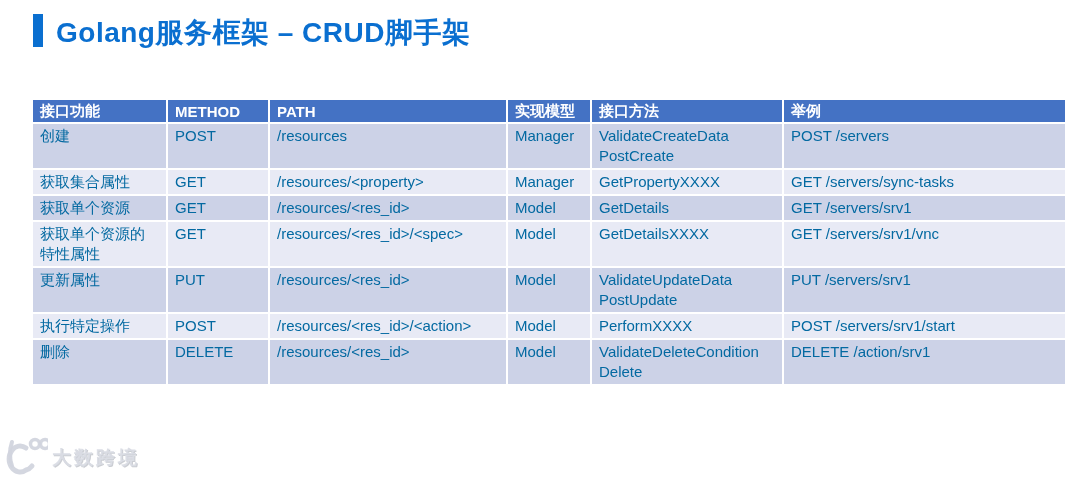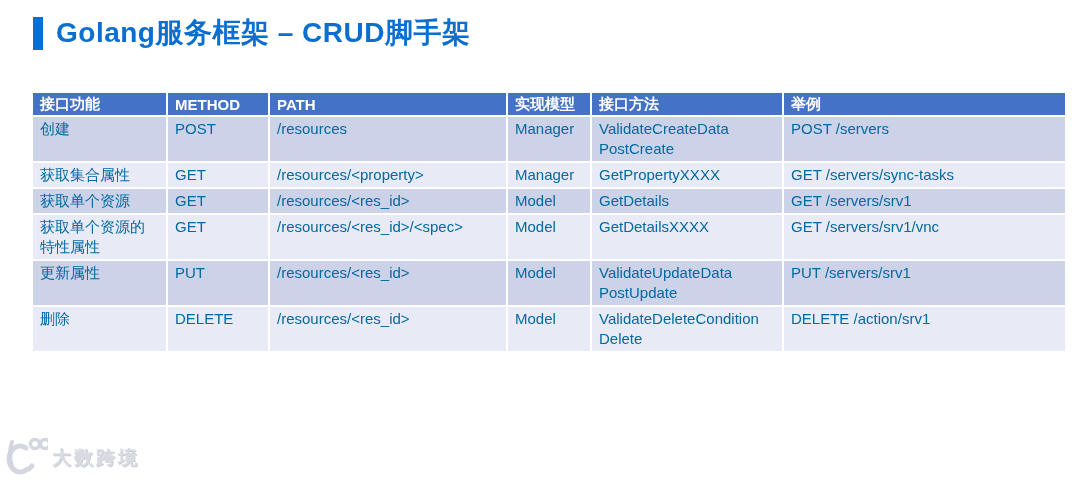--- a/index.html
+++ b/index.html
@@ -8,38 +8,37 @@
     background: #ffffff;
     font-family: "Liberation Sans", "DejaVu Sans", sans-serif;
     overflow: hidden;
     position: relative;
   }
   
   .title-wrap {
     position: absolute;
     left: 33px; top: 14px;
     display: flex;
-    align-items: center;
     gap: 13px;
   }
   .title-bar {
     width: 10px; height: 33px;
     background: #0a6fd0;
   }
   .title-text {
     font-size: 28px;
     font-weight: bold;
     color: #0a6fd0;
     letter-spacing: 0.5px;
     white-space: nowrap;
   }
   
   table.crud {
     position: absolute;
-    left: 31px; top: 91px;
+    left: 31px; top: 98px;
     width: 1036px;
     border-collapse: separate;
     border-spacing: 2px;
     table-layout: fixed;
   }
   table.crud th {
     background: #4472c4;
     color: #ffffff;
     font-size: 15px;
     font-weight: bold;
@@ -158,20 +157,28 @@
       <td class="mono-wrap">GET /servers/srv1/vnc</td>
     </tr>
     <tr>
       <td class="cn">更新属性</td>
       <td class="mono">PUT</td>
       <td class="mono">/resources/&lt;res_id&gt;</td>
       <td class="mono">Model</td>
       <td class="mono">ValidateUpdateData
 PostUpdate</td>
       <td class="mono-wrap">PUT /servers/srv1</td>
+    </tr>
+    <tr>
+      <td class="cn">执行特定操作</td>
+      <td class="mono">POST</td>
+      <td class="mono">/resources/&lt;res_id&gt;/&lt;action&gt;</td>
+      <td class="mono">Model</td>
+      <td class="mono">PerformXXXX</td>
+      <td class="mono-wrap">POST /servers/srv1/start</td>
     </tr>
     <tr>
       <td class="cn">删除</td>
       <td class="mono">DELETE</td>
       <td class="mono">/resources/&lt;res_id&gt;</td>
       <td class="mono">Model</td>
       <td class="mono">ValidateDeleteCondition
 Delete</td>
       <td class="mono-wrap">DELETE /action/srv1</td>
     </tr>

